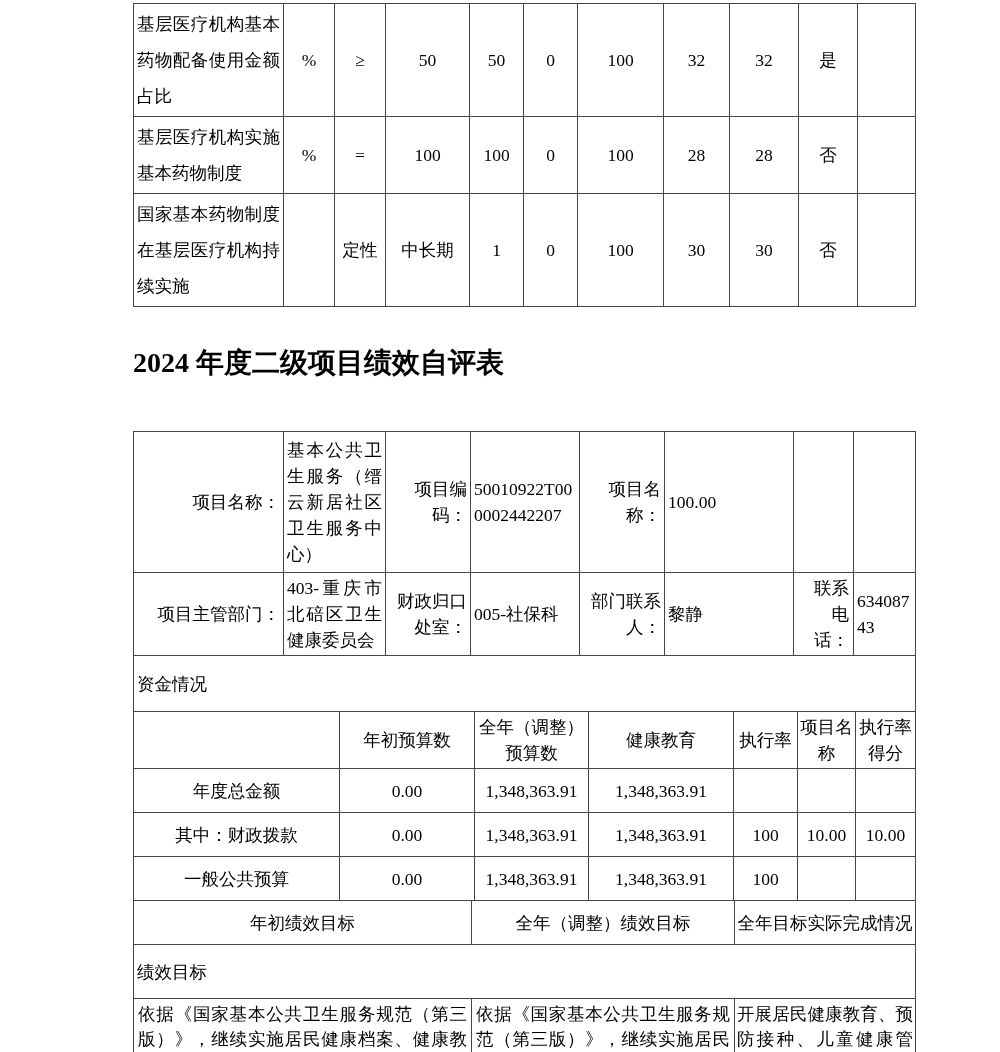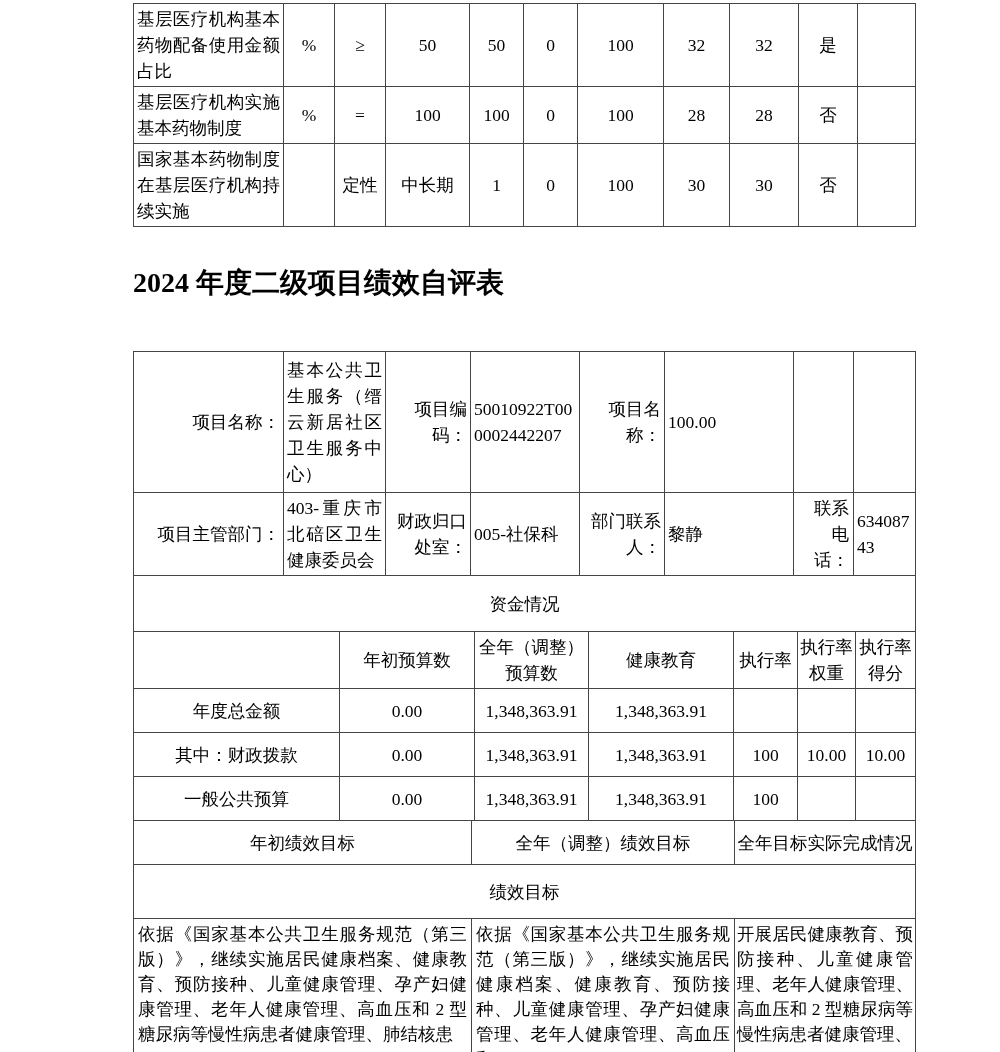--- a/index.html
+++ b/index.html
@@ -16,28 +16,28 @@
     font-size: 17.5px; line-height: 26px;
     padding: 2px 3px; vertical-align: middle;
     overflow: hidden;
   }
   .c { text-align: center; }
   .r { text-align: right; }
   .l { text-align: left; }
   .j { text-align: justify; }
   .ba { word-break: break-all; }
   .hd { padding: 2px 1px; text-align: center; }
-  .sec { text-align: center; }
+  .sec { }
   .goal {
     vertical-align: top; text-align: justify; word-break: break-all;
     line-height: 25px; padding: 3px 4px;
   }
   .goal.narrow { padding: 3px 2px; }
   .indicator-table { margin-top: 3px; }
-  .indicator-table td { line-height: 26px; }
+  .indicator-table td { line-height: 36px; }
   h1.title {
     font-size: 28px; line-height: 44px; font-weight: bold;
     text-align: left; margin: 34px 0 46px 0;
   }
   .merge-up { margin-top: -1px; }
   .phone-label { padding: 2px 4px; }
 </style>
 </head>
 <body>
 
@@ -150,21 +150,21 @@
     <tbody>
         <tr style="height:56px">
       <td class="sec" colspan="7">资金情况</td>
     </tr>
     <tr style="height:55px">
       <td class="hd"></td>
       <td class="hd">年初预算数</td>
       <td class="hd">全年（调整）预算数</td>
       <td class="hd">健康教育</td>
       <td class="hd">执行率</td>
-      <td class="hd">执行率权重</td>
+      <td class="hd">项目名称</td>
       <td class="hd">执行率得分</td>
     </tr>
     <tr style="height:44px">
       <td class="c">年度总金额</td>
       <td class="c">0.00</td>
       <td class="c">1,348,363.91</td>
       <td class="c">1,348,363.91</td>
       <td class="c"></td>
       <td class="c"></td>
       <td class="c"></td>

